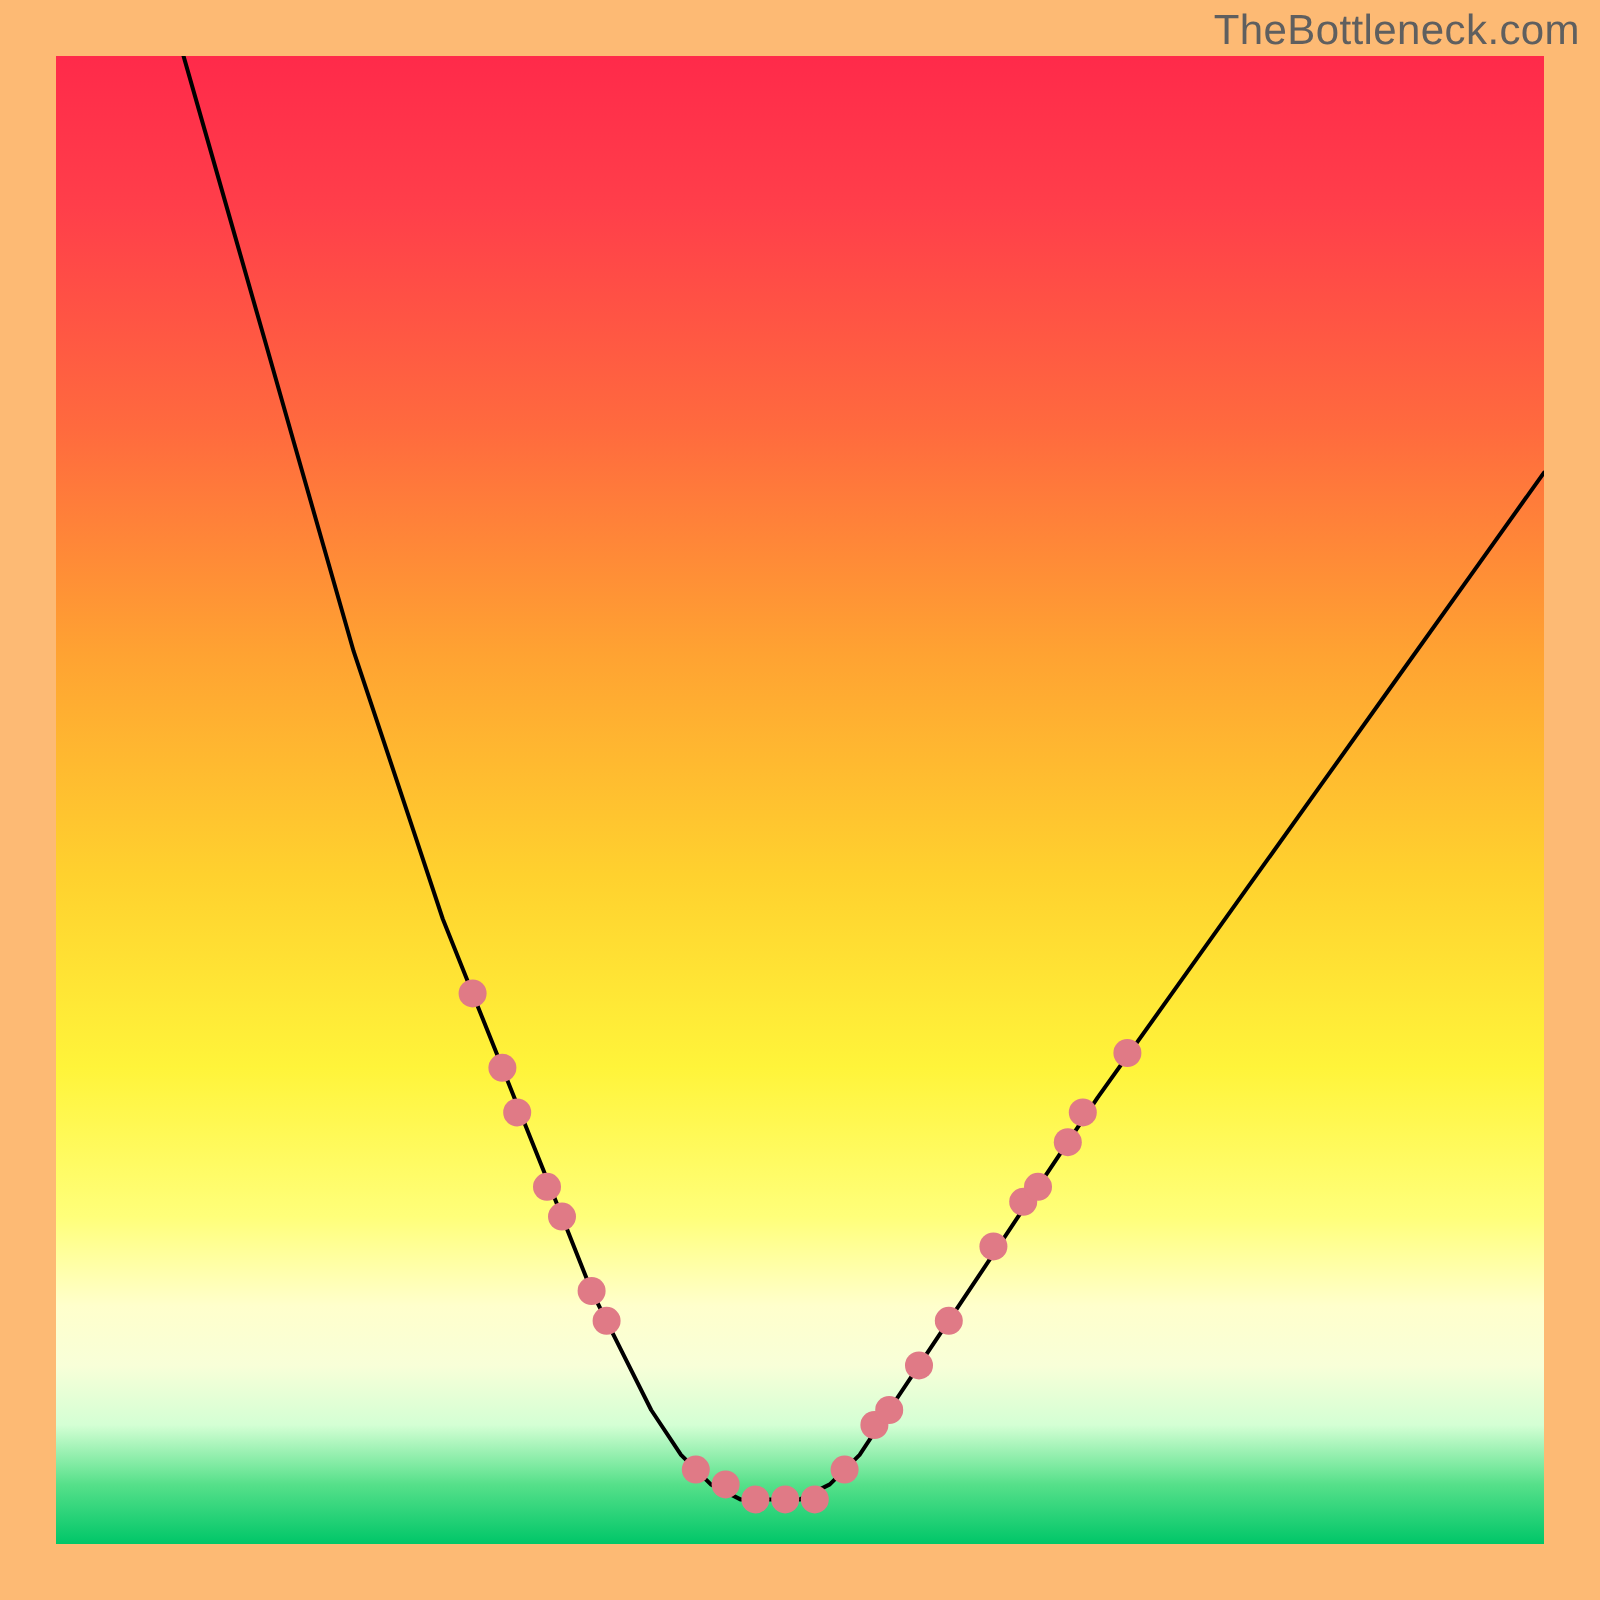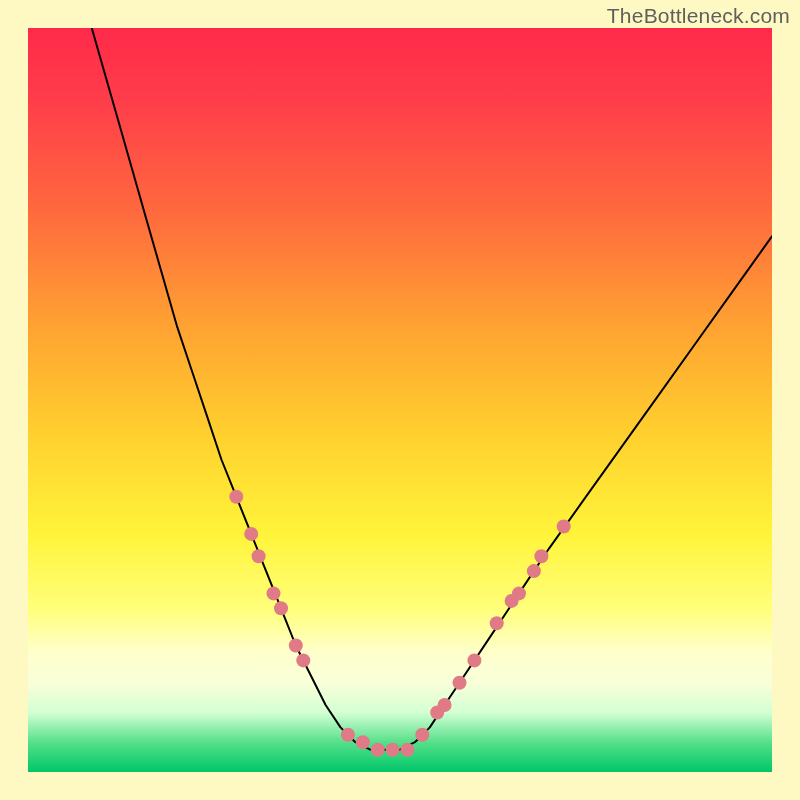--- a/index.html
+++ b/index.html
@@ -10,21 +10,21 @@
     overflow: hidden;
     background: #000;
     font-family: Arial, Helvetica, sans-serif;
   }
   .frame {
     position: absolute;
     top: 0;
     left: 0;
     width: 800px;
     height: 800px;
-    background: #fef9c3;
+    background: #fdba74;
   }
   .plot {
     position: absolute;
     top: 28px;
     left: 28px;
     width: 744px;
     height: 744px;
     background: linear-gradient(
       to bottom,
       #ff2a4a 0%,

